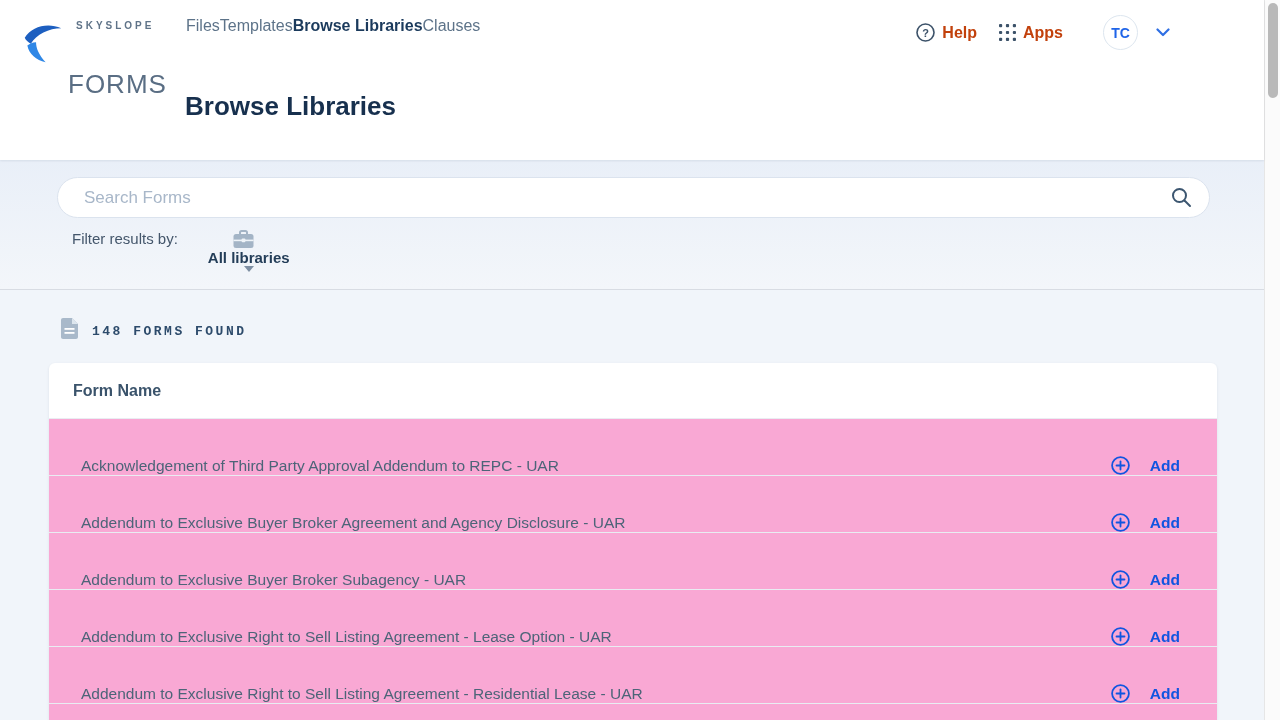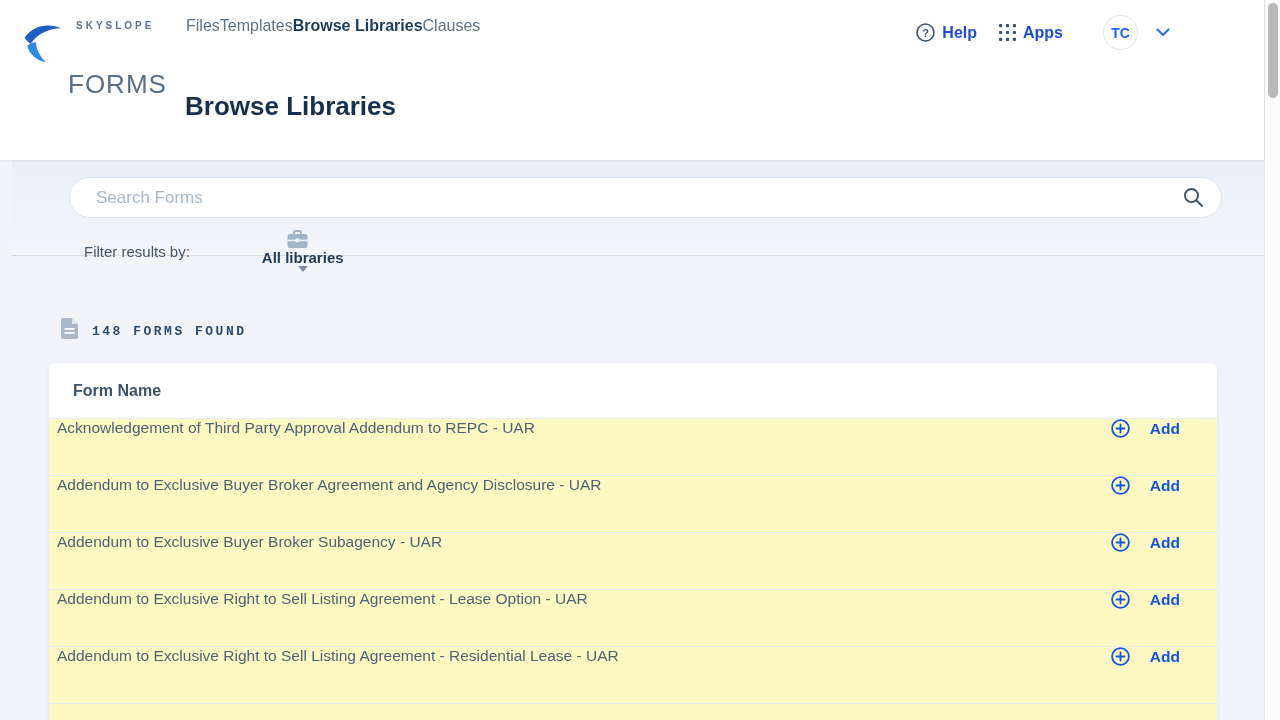--- a/index.html
+++ b/index.html
@@ -16,58 +16,58 @@
   .logo-text { margin-left:4px; display:flex; flex-direction:column; }
   .logo-top { font-size:10px; font-weight:700; letter-spacing:3px; color:#5f7388; margin-left:8px; }
   .logo-bottom { font-size:26px; font-weight:500; letter-spacing:1px; color:#5a6e84; line-height:27px;margin-top:40px; }
 
   .nav { position:absolute; left:186px; top:17px; display:flex; font-size:16px; }
   .nav-item { color:#5d7389; cursor:pointer; white-space:nowrap; }
   .nav-item.active { color:#1b3a5c; font-weight:700; }
 
   .header-actions { position:absolute; right:94px; top:15px; display:flex; align-items:center; }
   .action { display:flex; align-items:center; gap:7px; cursor:pointer; margin-left:22px; }
-  .action-label { font-size:16px; font-weight:700; color:#1d4ed8; }
+  .action-label { font-size:16px; font-weight:700; color:#c2410c; }
   .avatar-group { display:flex; align-items:center; margin-left:40px; cursor:pointer; }
   .avatar { width:35px; height:35px; border-radius:50%; background:#ffffff; border:1px solid #dde6ef;
             display:flex; align-items:center; justify-content:center;
             font-size:14px; font-weight:700; color:#1f64e8; }
   .chevron { margin-left:18px; display:flex; }
 
   .page-title { position:absolute; left:185px; top:91px; font-size:26px; font-weight:700; color:#17304e; }
 
   
-  .search-section { position:absolute; left:12px; top:160px; width:1264px; height:96px;
+  .search-section { position:absolute; left:0; top:160px; width:1264px; height:130px;
                     background:linear-gradient(180deg,#e9eff8 0%,#f3f6fa 100%);
                     border-bottom:1px solid #d8dce3; }
   .search-wrap { position:absolute; left:57px; top:17px; width:1153px; height:41px; }
   .search-input { width:100%; height:100%; border:1px solid #dbe3ee; border-radius:21px;
                   background:#ffffff; padding:0 50px 0 26px; font-size:17px; color:#33475c;
                   font-family:"Liberation Sans", sans-serif; outline:none; }
   .search-input::placeholder { color:#a8b7c9; }
   .search-icon { position:absolute; right:18px; top:10px; cursor:pointer; }
-  .filter-row { position:absolute; left:72px; top:70px; display:flex; align-items:center;gap:42px; }
+  .filter-row { position:absolute; left:72px; top:70px; display:flex; align-items:flex-start; }
   .filter-label { font-size:15px; color:#44566b; }
   .filter-dropdown { display:flex; align-items:center; margin-left:20px; cursor:pointer;flex-direction:column; }
   .filter-value { font-size:15px; font-weight:700; color:#233d58; margin-left:10px; }
   .caret-down { width:0; height:0; border-left:5px solid transparent; border-right:5px solid transparent;
                 border-top:6px solid #7e8fa3; margin-left:10px; }
 
   
   .results { position:absolute; left:0; top:291px; width:1264px; height:429px; background:#f1f5fa; }
   .count-row { position:absolute; left:61px; top:27px; display:flex; align-items:flex-end;font-family:Liberation Mono, monospace; }
   .count-text { margin-left:14px; font-size:13px; font-weight:700; letter-spacing:2.5px; color:#2d4b6b; }
 
   .table-card { position:absolute; left:49px; top:72px; width:1168px; height:357px;
                 background:#ffffff; border-radius:6px 6px 0 0; box-shadow:0 1px 3px rgba(40,60,90,0.10);
                 overflow:hidden; }
   .thead-row { height:55px; display:flex; align-items:center; padding:0 24px; }
   .thead-label { font-size:16px; font-weight:700; color:#3a536b; }
-  .row { height:57px; display:flex; align-items:flex-start; justify-content:space-between;
-         padding:0 37px 0 8px; border-top:1px solid #e9edf2; background:#fef9c3; }
+  .row { height:57px; display:flex; align-items:flex-end; justify-content:space-between;
+         padding:0 37px 0 32px; border-top:1px solid #e9edf2; background:#f9a8d4; }
   .row-name { font-size:15.5px; color:#4d6478; }
   .add-btn { display:flex; align-items:center; gap:20px; cursor:pointer; }
   .add-label { font-size:15.5px; font-weight:700; color:#1155e0; }
 
   
   .scrollbar { position:absolute; right:0; top:0; width:16px; height:720px; background:#fbfbfb;
                border-left:1px solid #e6e6e6; }
   .scroll-thumb { position:absolute; left:3px; top:3px; width:10px; height:95px;
                   background:#b9b9b9; border-radius:5px; cursor:pointer; }
 </style>

